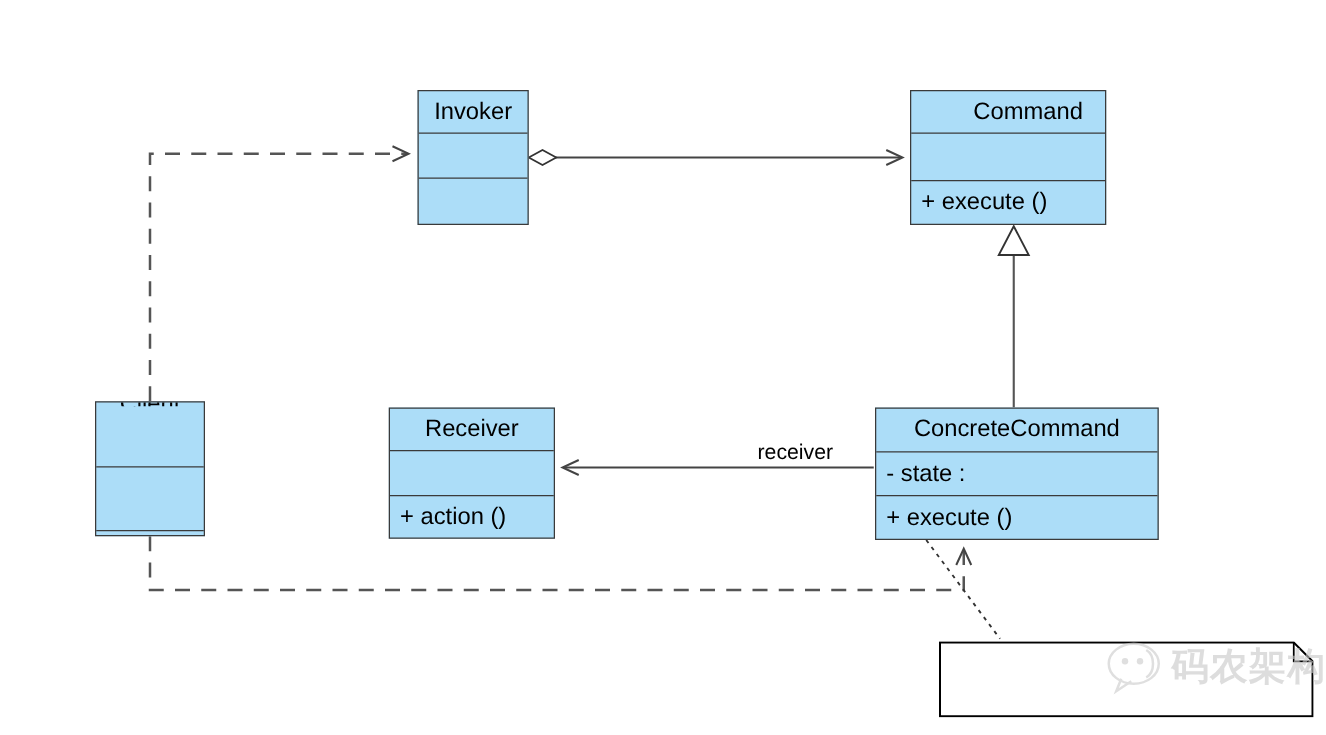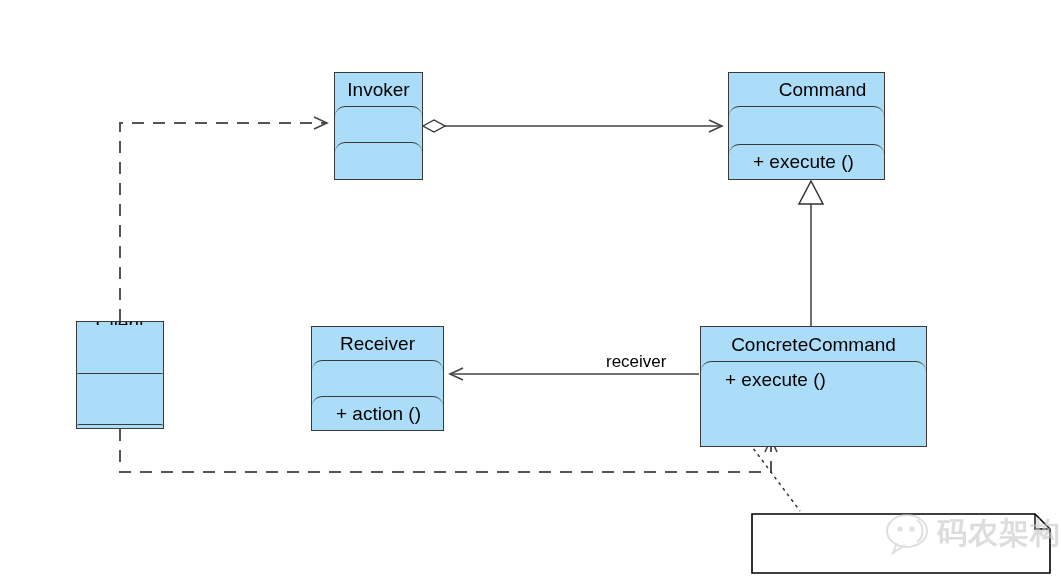--- a/index.html
+++ b/index.html
@@ -41,23 +41,22 @@
     line-height: 1;
     white-space: nowrap;
     overflow: hidden;
   }
   .uml-row.title {
     justify-content: center;
     font-size: 19px;
   }
   .uml-row.member {
     justify-content: flex-start;
-    padding-left: 24px;
+    padding-left: 8px;
     font-size: 19px;
-    border-radius: 10px;
   }
   .uml-row.sep {
     border-top: 1.6px solid #3a3a3a;
   }
   
   .uml-note {
     position: absolute;
     box-sizing: border-box;
     background: #ffffff;
     z-index: 3;
@@ -158,22 +157,23 @@
     <div class="uml-row member sep" style="height:36px;"></div>
     <div class="uml-row member sep" style="height:38px;"></div>
   </div>
 
   <div class="uml-class" style="left:311px; top:326px; width:133px; height:105px;">
     <div class="uml-row title" style="height:34px;">Receiver</div>
     <div class="uml-row member sep" style="height:36px;"></div>
     <div class="uml-row member sep" style="height:35px;">+ action ()</div>
   </div>
 
-  <div class="uml-class" style="left:700px; top:326px; width:227px; height:121px;">
+  <div class="uml-class" style="left:700px; top:326px; width:227px; height:106px;">
     <div class="uml-row title" style="height:34px;">ConcreteCommand</div>
+    <div class="uml-row member sep" style="height:36px;">- state :</div>
     <div class="uml-row member sep" style="height:35px;">+ execute ()</div>
   </div>
 
   <div class="edge-label" style="left:606px; top:352px;">receiver</div>
 
   <div class="uml-note" style="left:751px; top:513px; width:300px; height:61px;">
     <svg width="300" height="61" viewBox="0 0 300 61" xmlns="http://www.w3.org/2000/svg" style="position:absolute;left:0;top:0;">
       <path d="M1,1 L284,1 L299,16 L299,60 L1,60 Z" fill="#ffffff" stroke="#000000" stroke-width="1.6"></path>
       <path d="M284,1 L284,16 L299,16" fill="none" stroke="#000000" stroke-width="1.4"></path>
     </svg>

